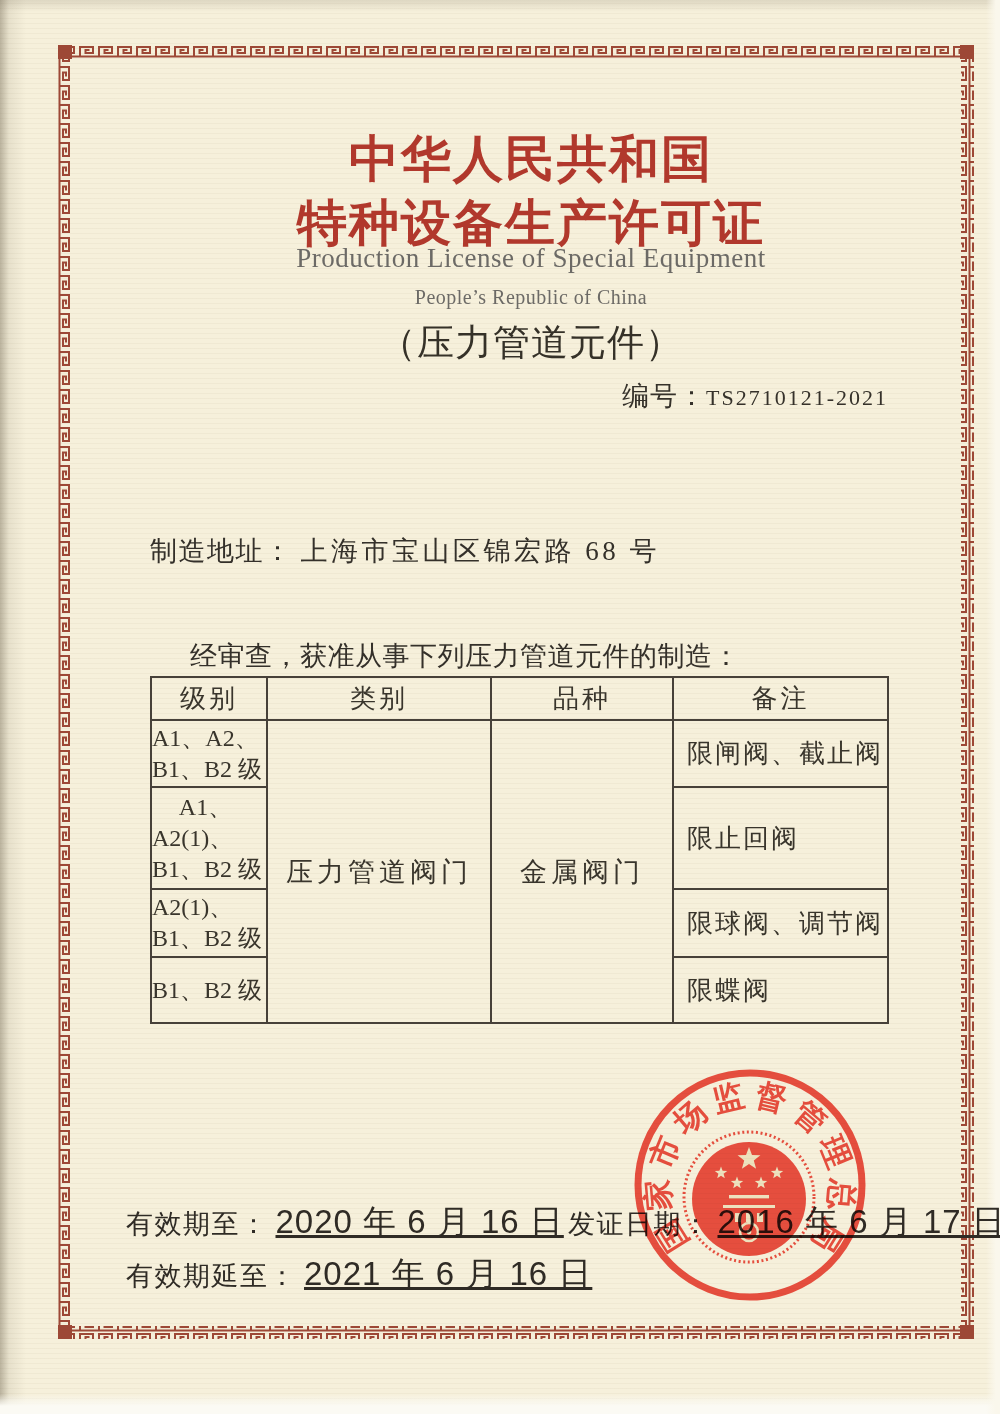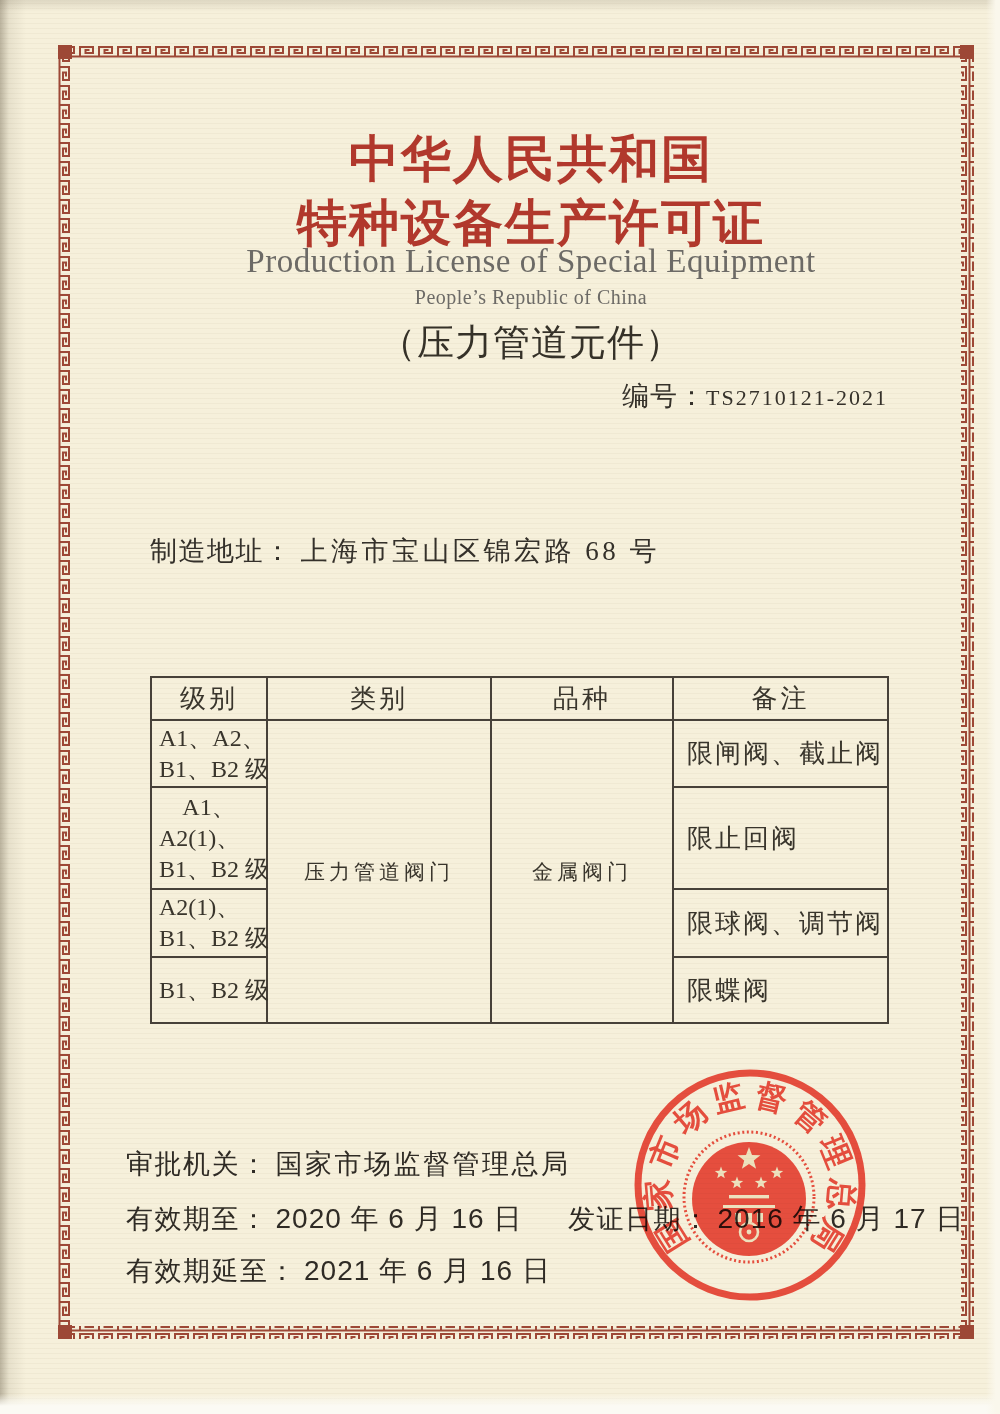--- a/index.html
+++ b/index.html
@@ -18,21 +18,21 @@
   .edge-bottom{left:0;bottom:0;width:100%;height:20px;background:linear-gradient(0deg, #fbfaf4 40%, rgba(251,250,244,0));}
   .edge-right{right:0;top:0;width:14px;height:100%;background:linear-gradient(270deg, #faf7ec 30%, rgba(250,247,236,0));}
 
   .border-frame{position:absolute;left:58px;top:45px;}
 
   .header{position:absolute;left:63px;top:0;width:912px;text-align:center;transform:translateX(12px);}
   .header > div{position:absolute;left:0;width:100%;white-space:nowrap;}
   .title-cn{font-size:50px;font-weight:700;color:#b1382c;letter-spacing:2px;}
   .t-cn1{top:126px;}
   .t-cn2{top:190px;}
-  .title-en{font-size:33px;color:#6c6a66;letter-spacing:0.5px;}
+  .title-en{font-size:27px;color:#6c6a66;letter-spacing:0.5px;}
   .t-en1{top:243px;}
   .t-en2{top:286px;font-size:20px;}
   .t-paren{top:318px;font-size:37px;color:#353128;letter-spacing:1px;}
 
   .license-line{position:absolute;top:378px;right:112px;font-size:27px;letter-spacing:1px;white-space:nowrap;}
   .license-line .num{font-size:22px;letter-spacing:2px;}
 
   .info-line{position:absolute;font-size:27px;white-space:nowrap;color:#34302a;}
   .info-company{left:150px;top:480px;}
   .info-address{left:150px;top:533px;}
@@ -45,30 +45,30 @@
     border-collapse:collapse;table-layout:fixed;
     color:#39352c;
   }
   .license-table th,.license-table td{border:2px solid #474139;padding:0;vertical-align:middle;}
   .license-table thead tr{height:43px;}
   .license-table tr.r0{height:67px;}
   .license-table tr.r1{height:102px;}
   .license-table tr.r2{height:68px;}
   .license-table tr.r3{height:66px;}
   .license-table th{font-weight:400;font-size:26px;letter-spacing:3px;}
-  td.grade{font-size:24px;line-height:31px;padding-left:7px;}
+  td.grade{font-size:24px;line-height:31px;}
   td.grade div{white-space:nowrap;}
   td.grade div.center{text-align:center;padding-right:7px;}
-  td.cat, td.var{text-align:center;font-size:21px;letter-spacing:4px;}
+  td.cat, td.var{text-align:center;font-size:27px;letter-spacing:4px;}
   td.note{font-size:26px;letter-spacing:2px;padding-left:13px;}
 
   .f-line{position:absolute;font-size:27px;white-space:nowrap;color:#2f2b25;z-index:2;}
   .f-line .lbl{letter-spacing:1.5px;}
   .f-line .val{margin-left:7px;letter-spacing:2.5px;}
-  .f-line .val.date{font-family:"Liberation Sans", sans-serif;font-size:28px;letter-spacing:1px;}
+  .f-line .val.date{font-family:"Liberation Sans", sans-serif;font-size:33px;letter-spacing:1px;text-decoration:underline;}
   .f-authority{left:126px;top:1146px;}
   .f-valid{left:126px;top:1200px;}
   .f-extended{left:126px;top:1252px;}
   .f-issue{left:568px;top:1200px;}
   .f-change{left:568px;top:1252px;}
 
   .seal{position:absolute;left:627px;top:1062px;width:246px;height:246px;z-index:3;mix-blend-mode:multiply;opacity:.95;}
   .seal text{font-family:"Liberation Serif", serif;font-weight:700;}
 </style>
 </head>
@@ -111,20 +111,21 @@
   </div>
 
   <div class="license-line">
     <span class="lbl">编号：</span><span class="num">TS2710121-2021</span>
   </div>
 
   <div class="info-line info-address">
     <span class="lbl">制造地址：</span><span class="val">上海市宝山区锦宏路 68 号</span>
   </div>
 
+  <div class="info-line statement">经审查，获准从事下列压力管道元件的制造：</div>
 
   <table class="license-table">
     <colgroup>
       <col style="width:116px">
         <col style="width:224px">
         <col style="width:182px">
         <col style="width:215px">
     </colgroup>
     <thead>
       <tr>
@@ -161,23 +162,20 @@
         </tr>
         <tr class="r3">
           <td class="grade">
             <div>B1、B2 级</div>
           </td>
           <td class="note">限蝶阀</td>
         </tr>
       </tbody>
   </table>
 
-  <div class="f-line f-authority">
-    <span class="lbl">审批机关：</span><span class="val">国家市场监督管理总局</span>
-  </div>
   <div class="f-line f-valid">
     <span class="lbl">有效期至：</span><span class="val date">2020 年 6 月 16 日</span>
   </div>
   <div class="f-line f-extended">
     <span class="lbl">有效期延至：</span><span class="val date">2021 年 6 月 16 日</span>
   </div>
   <div class="f-line f-issue">
     <span class="lbl">发证日期：</span><span class="val date">2016 年 6 月 17 日</span>
   </div>
 

